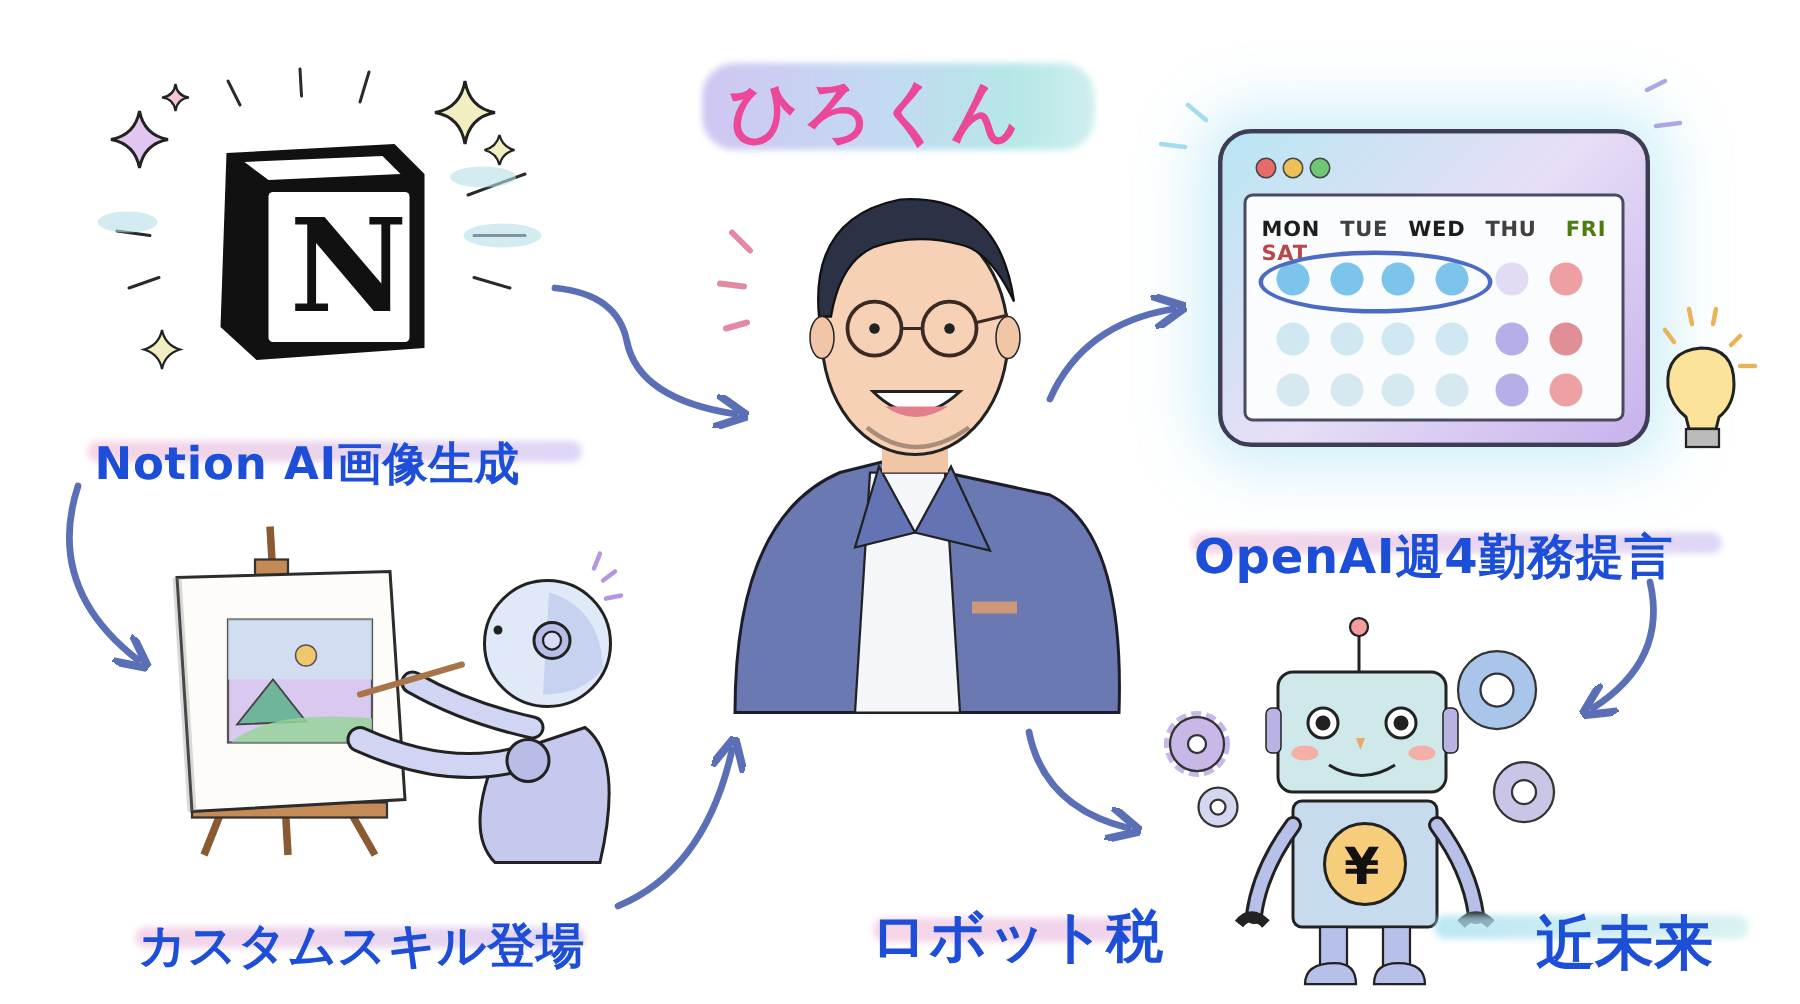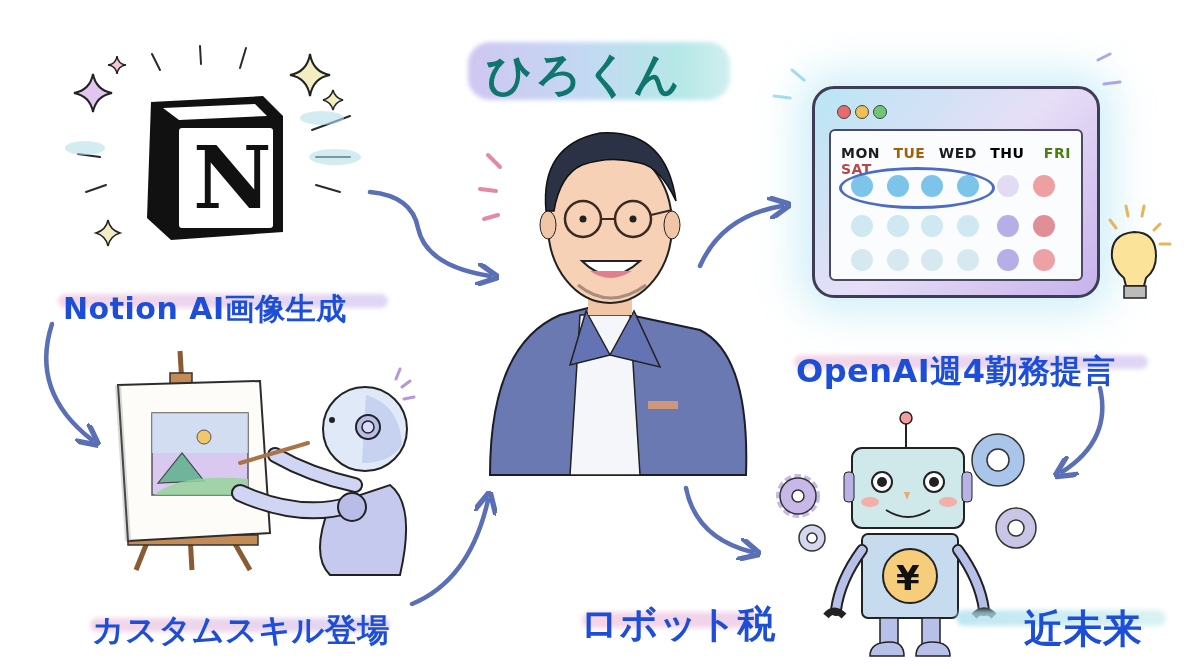--- a/index.html
+++ b/index.html
@@ -3,21 +3,21 @@
 <meta charset="utf-8">
 <style>
   html,body{margin:0;padding:0;background:#fff;}
   body{width:1200px;height:669px;position:relative;overflow:hidden;font-family:"DejaVu Sans","Liberation Sans",sans-serif;color:#111;}
   .abs{position:absolute;}
   .label{position:absolute;font-weight:bold;color:#1d4ed8;white-space:nowrap;letter-spacing:0.5px;margin-top:25px;}
   .swash{position:absolute;border-radius:14px;filter:blur(2px);opacity:.75;}
   svg{position:absolute;overflow:visible;}
   .title-wash{position:absolute;left:468px;top:42px;width:262px;height:58px;border-radius:22px;
     background:linear-gradient(90deg,#c8bdf0 0%,#b9d3f1 45%,#a9e4e4 80%,#c9ecec 100%);filter:blur(2px);opacity:.85;}
-  .title{position:absolute;left:486px;top:44px;font-size:46px;font-weight:bold;color:#0f766e;letter-spacing:2px;}
+  .title{position:absolute;left:486px;top:44px;font-size:46px;font-weight:bold;color:#ec4899;letter-spacing:2px;}
   .cal{position:absolute;left:812px;top:86px;width:282px;height:206px;border:3px solid #3d3d55;border-radius:22px;
     background:linear-gradient(135deg,#b9e6f3 0%,#e7def7 50%,#c7b2ec 100%);box-shadow:0 0 40px 14px rgba(120,210,235,.35);}
   .cal-inner{position:absolute;left:14px;top:40px;right:14px;bottom:14px;background:#fbfcfe;border:2px solid #4a4a62;border-radius:6px;}
   .dot{position:absolute;width:12px;height:12px;border-radius:50%;}
   .days{position:absolute;top:14px;left:10px;font-size:14px;font-weight:bold;letter-spacing:0.5px;}
   .days span{margin-right:8px;text-align:center;}
   .cell{position:absolute;width:22px;height:22px;border-radius:50%;}
 </style>
 </head>
 <body>
@@ -138,23 +138,23 @@
   <path d="M108 170 Q140 196 176 170" stroke="#5a4a40" stroke-width="3" fill="none" opacity=".5"></path>
 </svg>
 
 <div class="cal">
   <div class="dot" style="left:22px;top:16px;background:#e86b6b;border:1px solid #444;"></div>
   <div class="dot" style="left:40px;top:16px;background:#eec058;border:1px solid #444;"></div>
   <div class="dot" style="left:58px;top:16px;background:#6fc776;border:1px solid #444;"></div>
   <div class="cal-inner">
     <div class="days">
       <span style="color:#1d1d1d">MON</span>
-      <span style="color:#a16207">TUE</span>
+      <span style="color:#404040">TUE</span>
       <span style="color:#1d1d1d">WED</span>
-      <span style="color:#000000;margin-right:14px;">THU</span>
+      <span style="color:#404040;margin-right:14px;">THU</span>
       <span style="color:#4d7c0f">FRI</span>
       <span style="color:#b9474a">SAT</span>
     </div>
 
     <div class="cell" style="left:20px;top:44px;background:#7cc4ea;"></div>
     <div class="cell" style="left:56px;top:44px;background:#7cc4ea;"></div>
     <div class="cell" style="left:90px;top:44px;background:#7cc4ea;"></div>
     <div class="cell" style="left:126px;top:44px;background:#7cc4ea;"></div>
     <div class="cell" style="left:166px;top:44px;background:#e1dbf4;"></div>
     <div class="cell" style="left:202px;top:44px;background:#ee9fa2;"></div>

